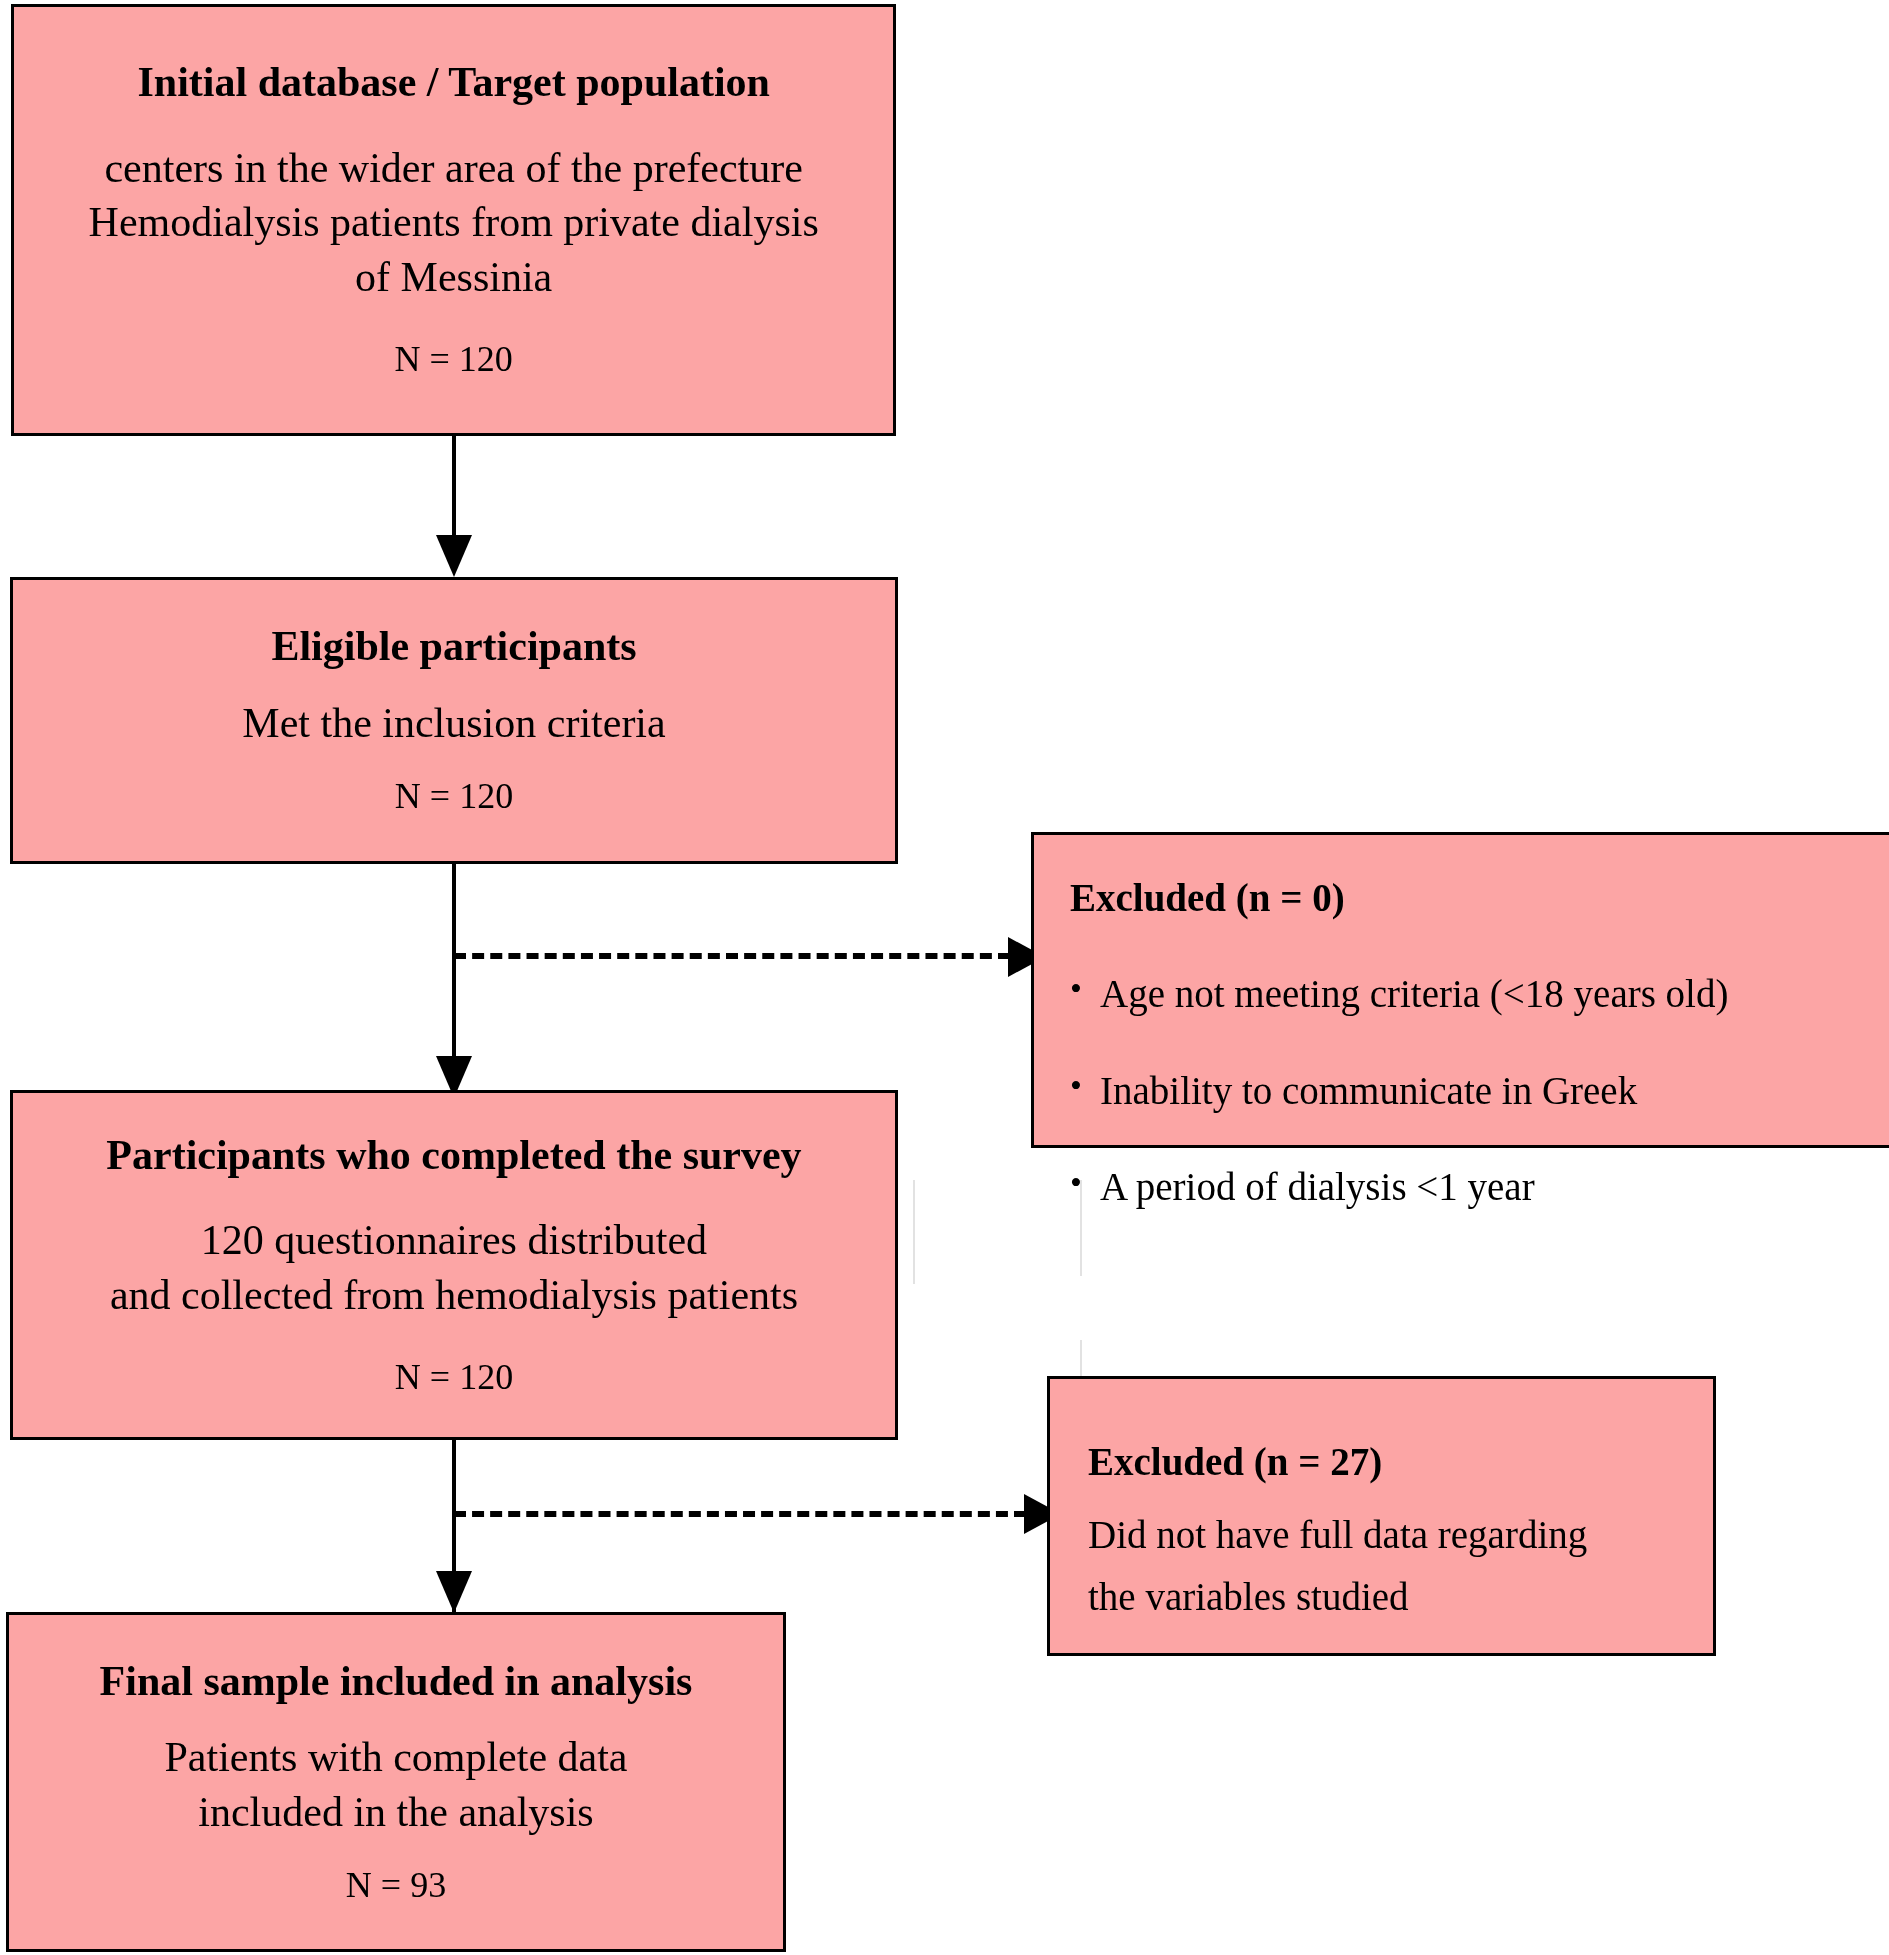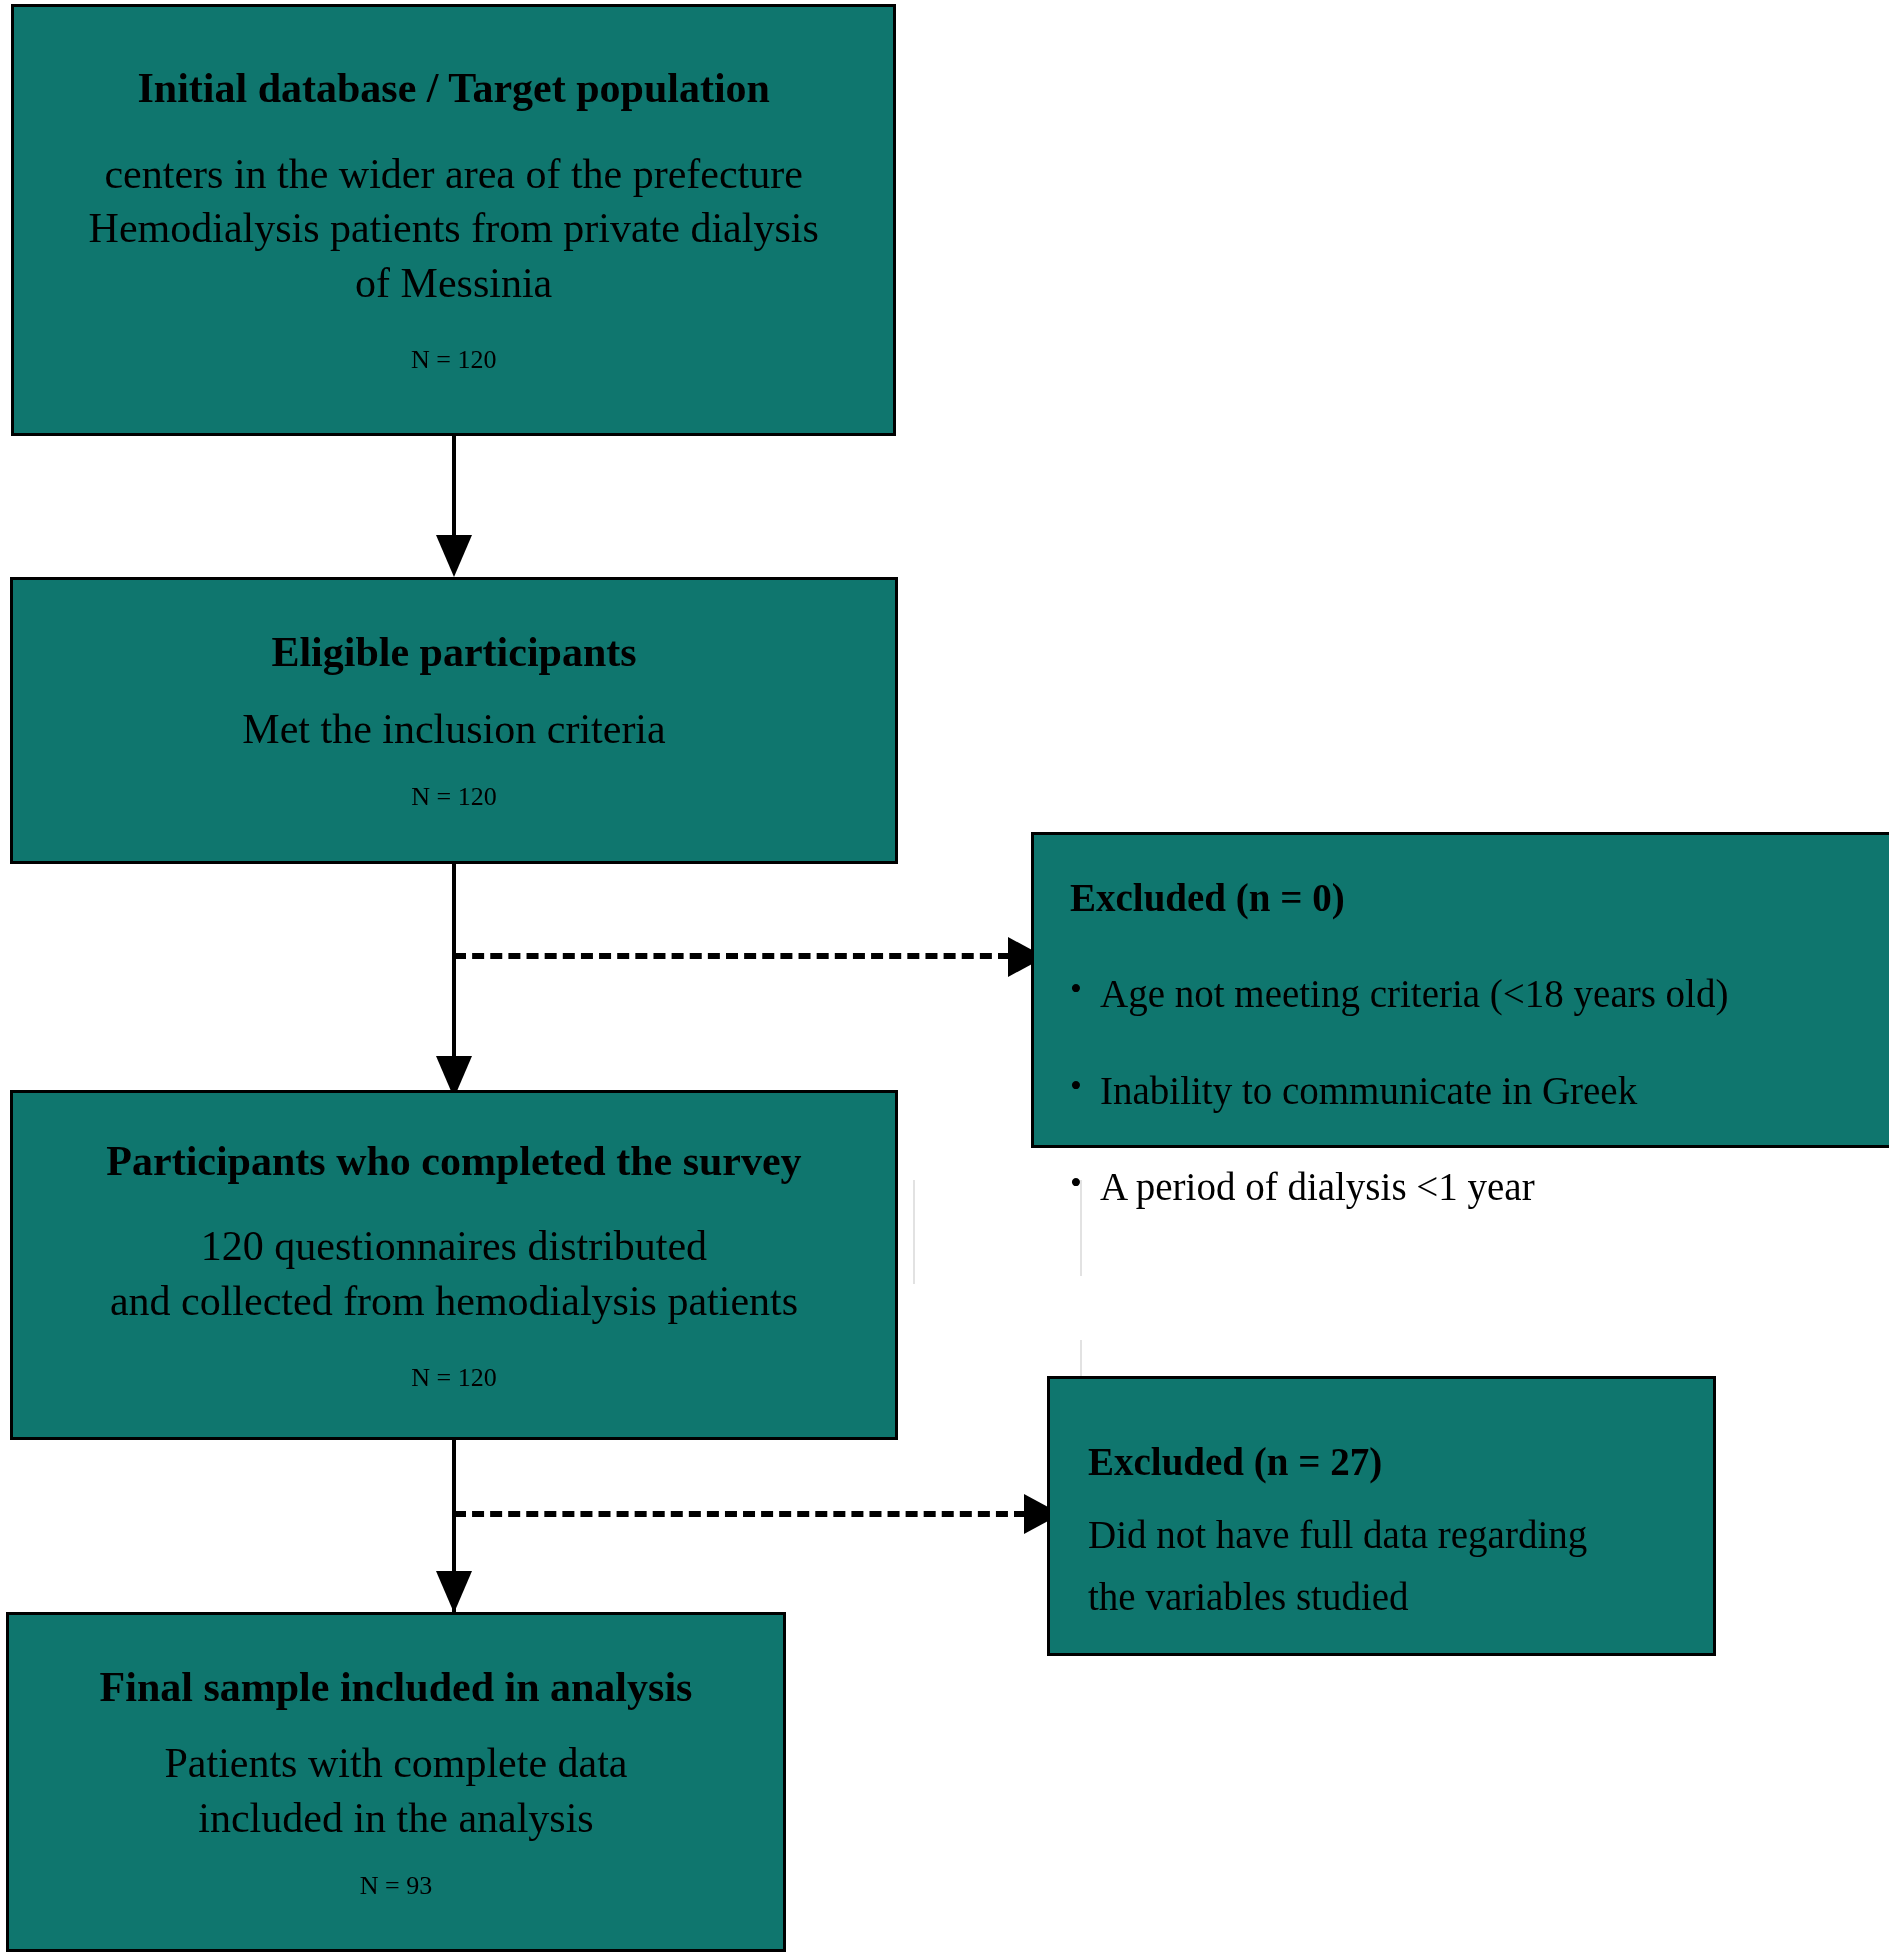--- a/index.html
+++ b/index.html
@@ -15,21 +15,21 @@
     font-family: "Liberation Serif", "DejaVu Serif", serif;
     color: #000000;
     overflow: hidden;
   }
 
   
   .fbox {
     position: absolute;
     box-sizing: border-box;
     border: 3.6px solid #000000;
-    background: #0f766e;
+    background: #fca5a5;
     display: flex;
     flex-direction: column;
     align-items: center;
     justify-content: center;
   }
   .fbox.left-align {
     align-items: flex-start;
     justify-content: flex-start;
   }
 
@@ -42,21 +42,21 @@
   }
   .bline {
     font-weight: normal;
     font-size: 42px;
     line-height: 1.30;
     text-align: center;
     white-space: nowrap;
   }
   .bn {
     font-weight: normal;
-    font-size: 26px;
+    font-size: 36px;
     line-height: 1.2;
     text-align: left;
     white-space: nowrap;
     font-family: Liberation Serif, serif;
   }
 
   .gap-sm { height: 13.6px; }
   .gap-md { height: 25px; }
   .gap-lg { height: 34px; }
 

